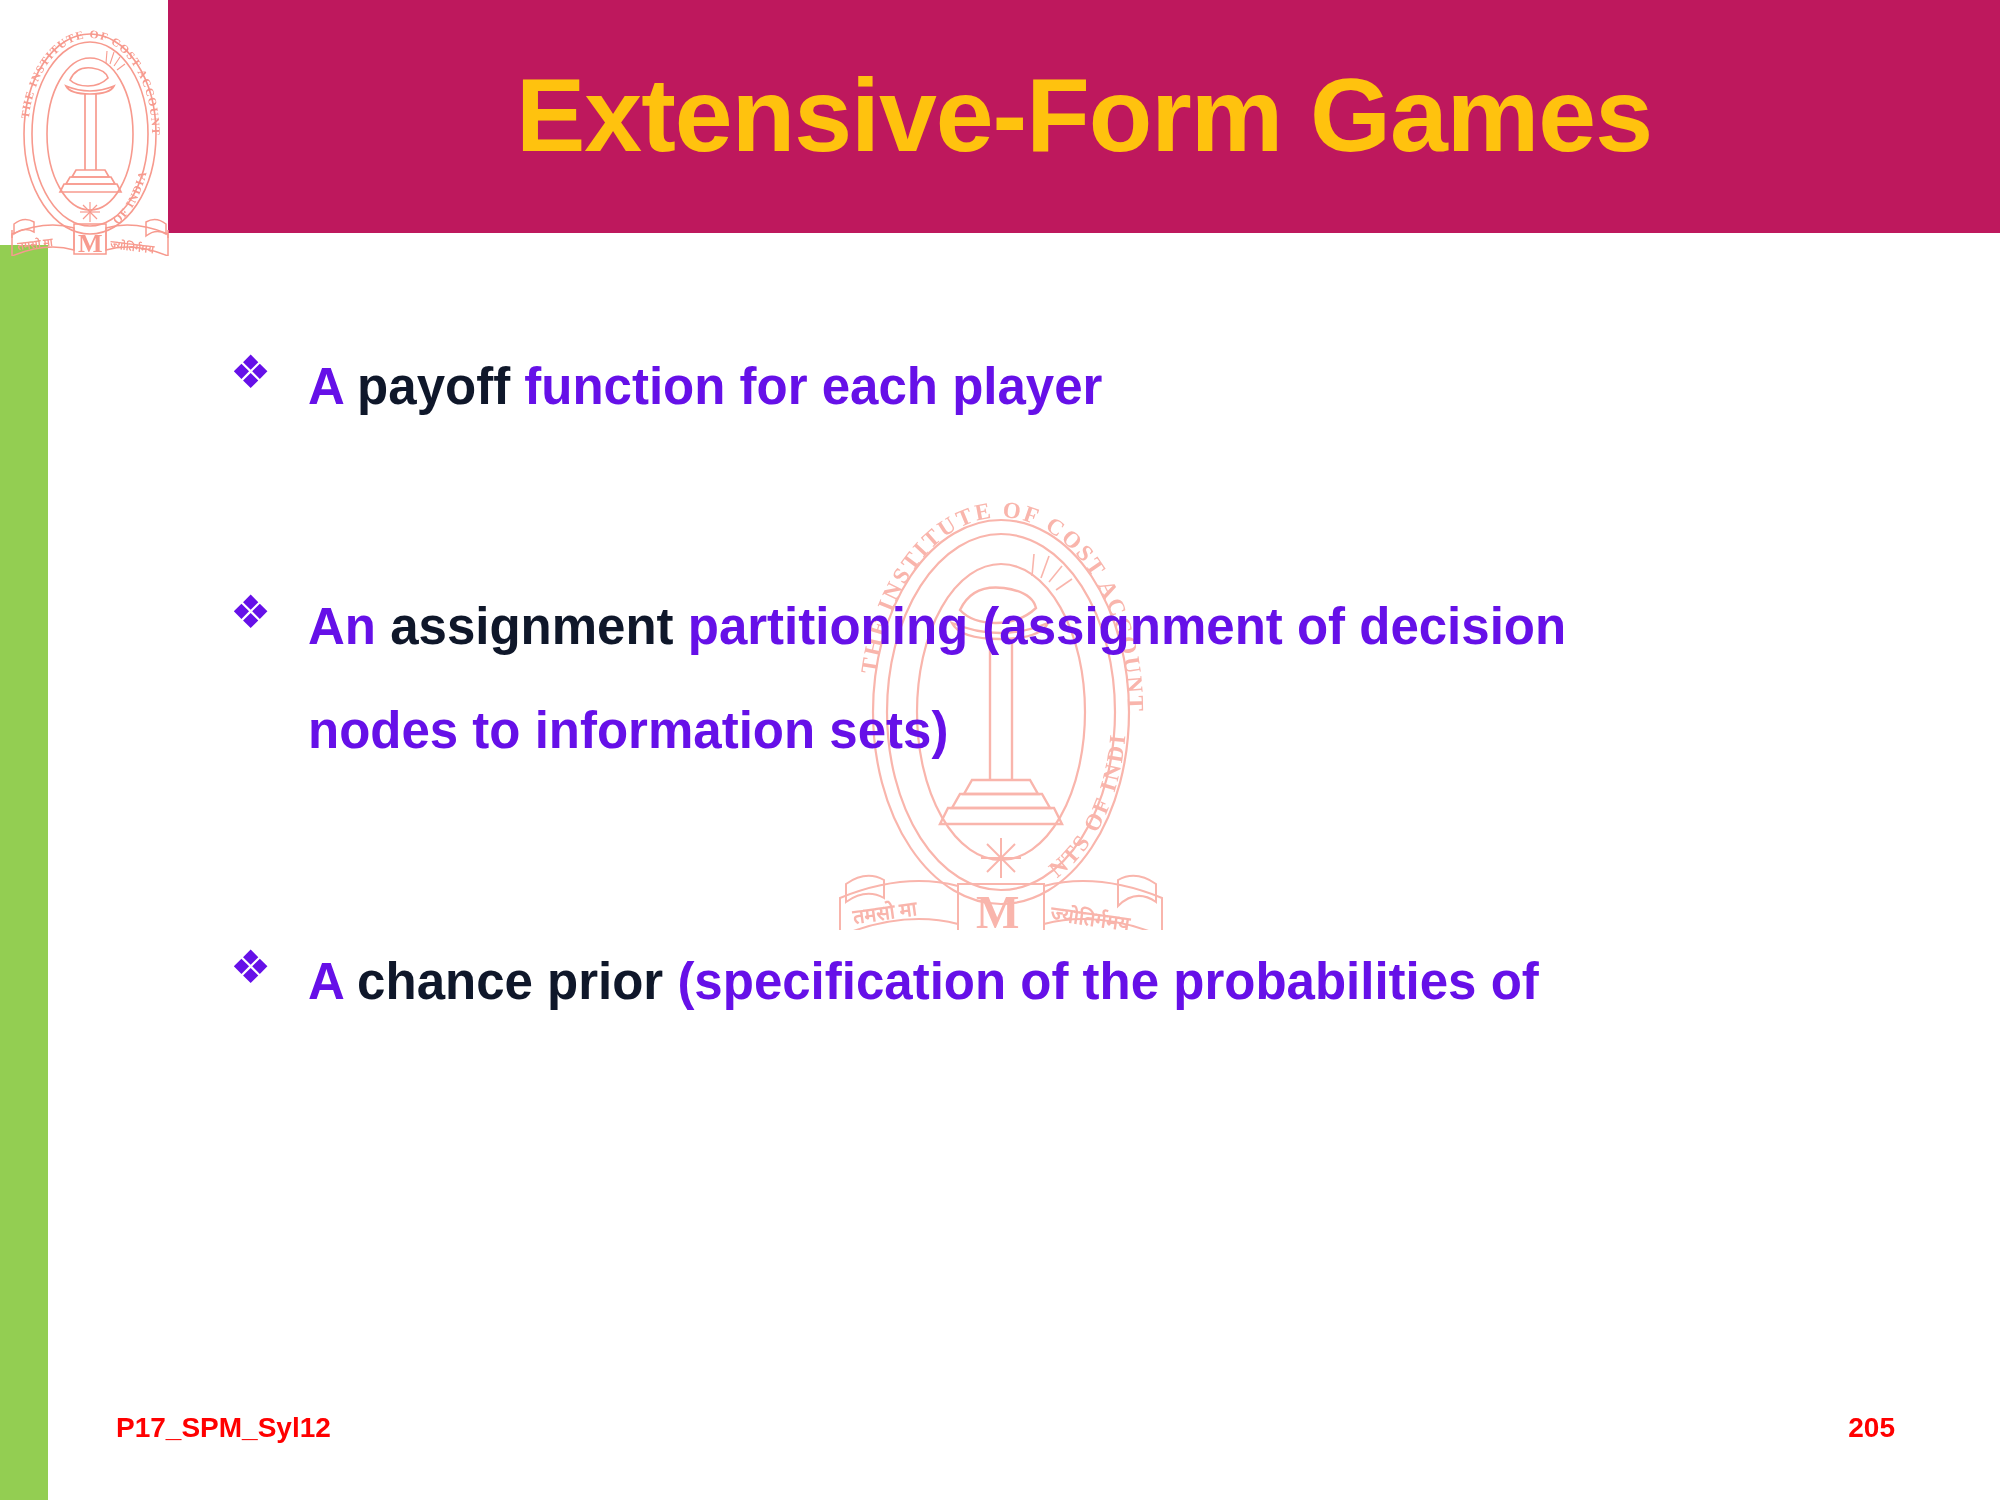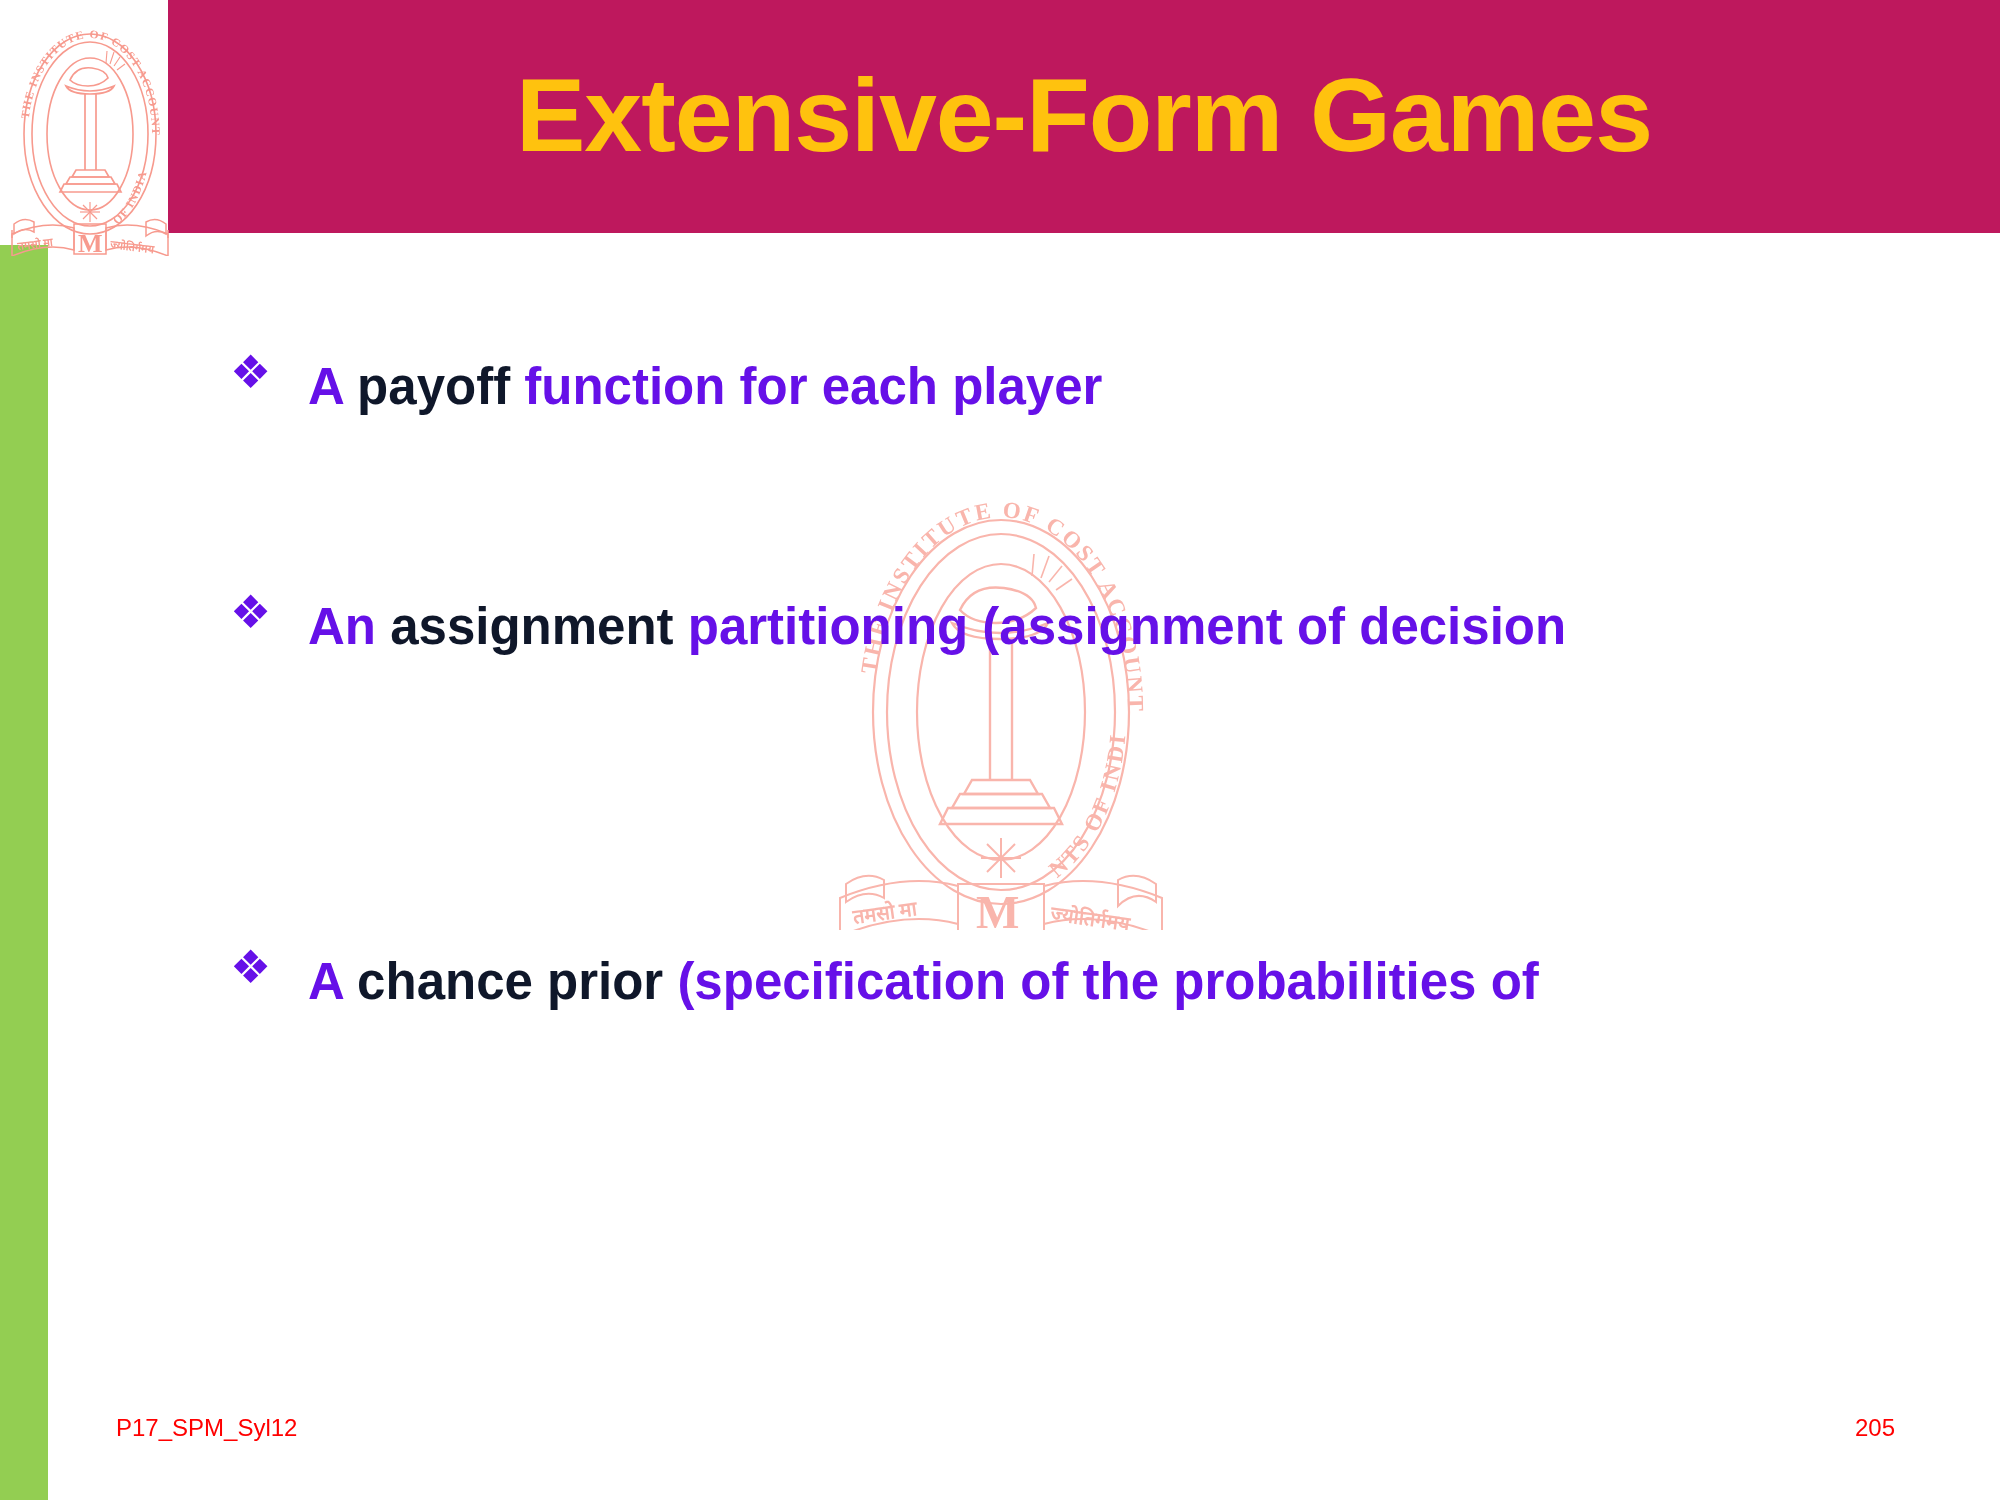--- a/index.html
+++ b/index.html
@@ -126,22 +126,22 @@
     left: 0;
     top: 1400px;
     width: 2000px;
     height: 60px;
     z-index: 5;
   }
   .footer-text {
     position: absolute;
     color: #FF0000;
     font-family: "Liberation Sans", sans-serif;
-    font-weight: normal;
-    font-size: 24px;
+    font-weight: bold;
+    font-size: 28px;
     line-height: 40px;
     white-space: nowrap;
   }
   #footer-code   { left: 116px;  top: 8px; }
   #footer-center { left: 0; right: 0; top: 8px; text-align: center; }
   #footer-page   { right: 105px; top: 8px; }
 </style>
 </head>
 <body>
 
@@ -273,20 +273,24 @@
       <span class="bullet-marker">❖</span>
       <span class="bullet-text"><span class="seg-purple"> A </span><span class="seg-brown">payoff </span><span class="seg-purple">function for each player</span></span>
     </div>
   </div>
 
   <div class="bullet-block" id="bullet-block-1">
     <div class="bullet-row">
       <span class="bullet-marker">❖</span>
       <span class="bullet-text"><span class="seg-purple">An </span><span class="seg-brown">assignment </span><span class="seg-purple">partitioning (assignment of decision</span></span>
     </div>
+    <div class="bullet-row">
+      <span class="bullet-marker"></span>
+      <span class="bullet-text indent-line"><span class="seg-purple">nodes to information sets)</span></span>
+    </div>
   </div>
 
   <div class="bullet-block" id="bullet-block-2">
     <div class="bullet-row">
       <span class="bullet-marker">❖</span>
       <span class="bullet-text"><span class="seg-purple">A </span><span class="seg-brown">chance prior </span><span class="seg-purple">(specification of the probabilities of</span></span>
     </div>
   </div>
 
 </div>

